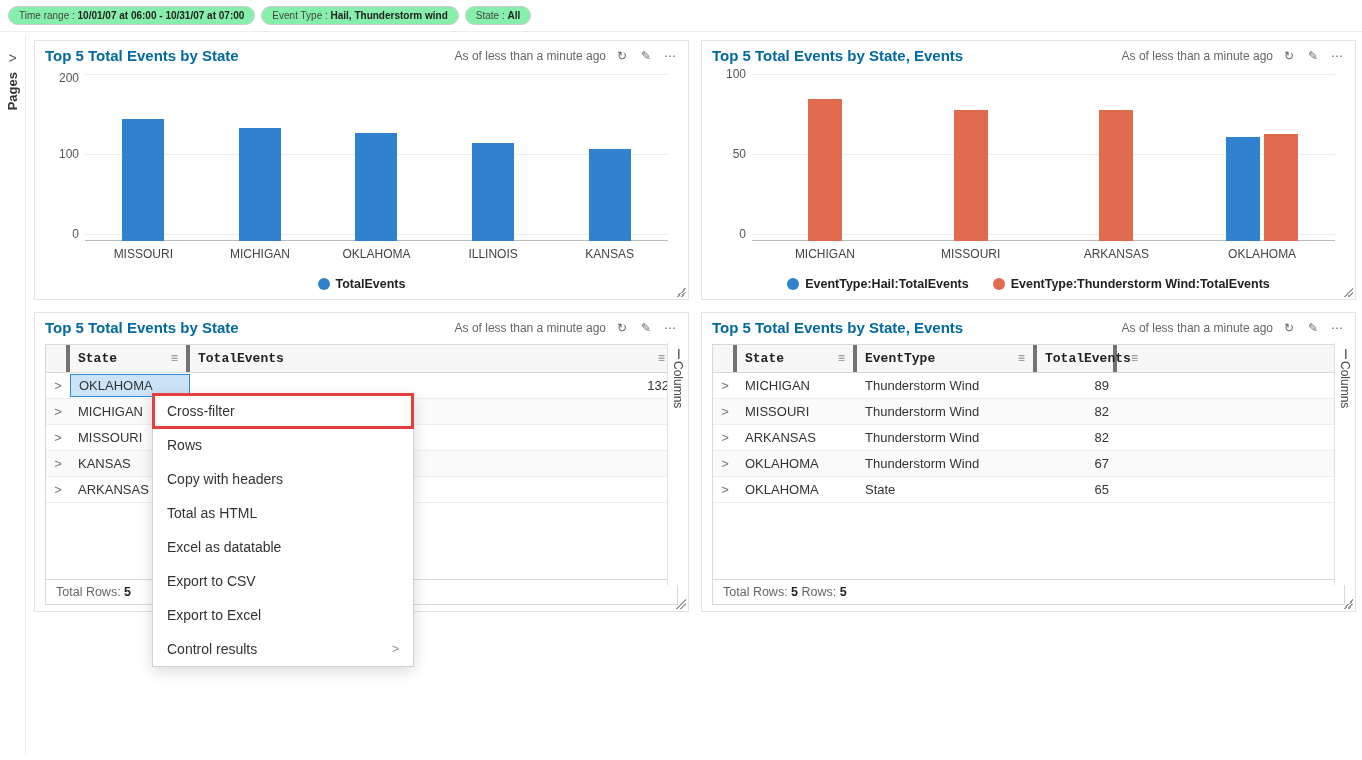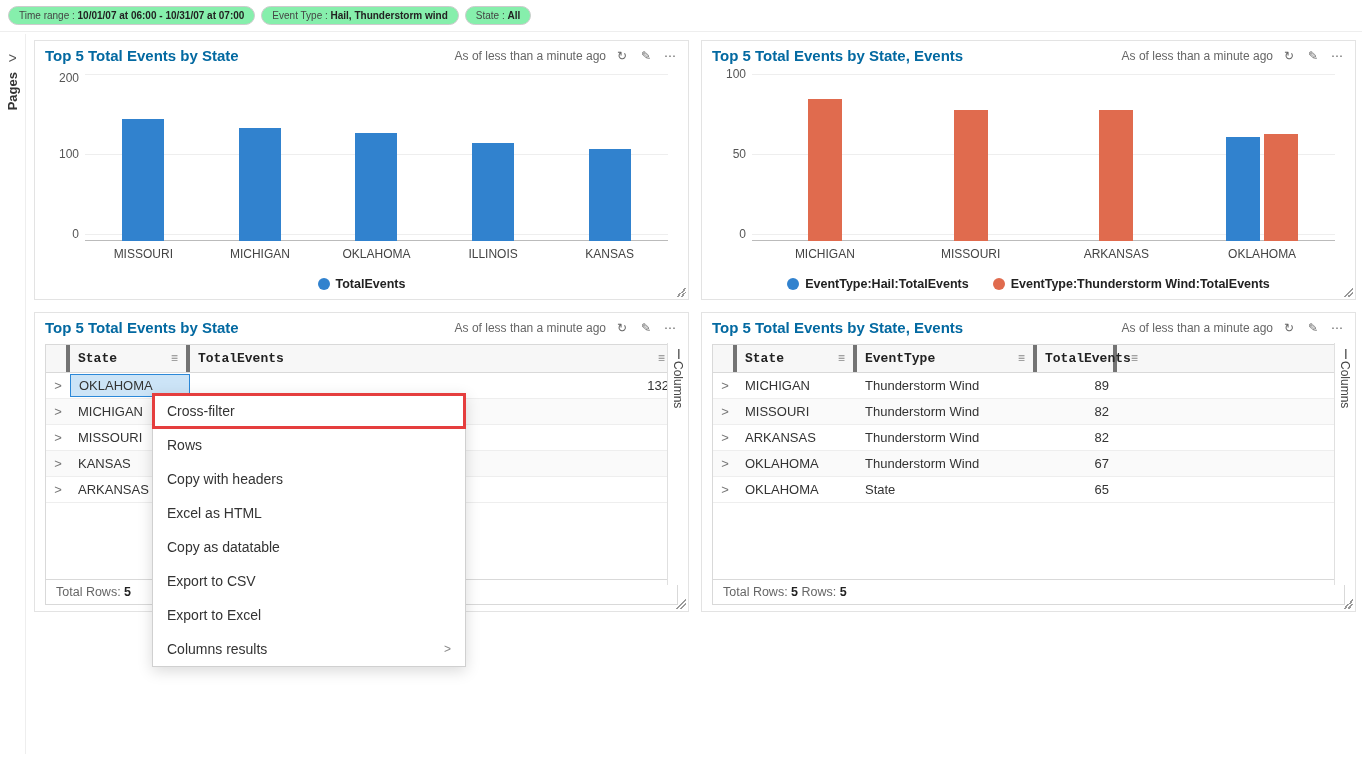--- a/index.html
+++ b/index.html
@@ -268,21 +268,21 @@
   }
   .selected-cell {
     background: #cce4f7 !important;
     border: 1px solid #2b88d8 !important;
   }
   
   .ctx-menu {
     position: absolute;
     left: 152px;
     top: 393px;
-    width: 314px;
+    width: 262px;
     background: #fff;
     border: 1px solid #d0d0d0;
     box-shadow: 0 4px 14px rgba(0,0,0,0.15);
     z-index: 100;
   }
   .ctx-item {
     padding: 9px 14px;
     font-size: 14px;
     color: #333;
     display: flex;
@@ -556,28 +556,28 @@
     <div class="ctx-item highlighted">
       <span>Cross-filter</span>
     </div>
     <div class="ctx-item">
       <span>Rows</span>
     </div>
     <div class="ctx-item">
       <span>Copy with headers</span>
     </div>
     <div class="ctx-item">
-      <span>Excel as HTML</span>
-    </div>
-    <div class="ctx-item">
-      <span>Copy as datatable</span>
+      <span>Total as HTML</span>
+    </div>
+    <div class="ctx-item">
+      <span>Excel as datatable</span>
     </div>
     <div class="ctx-item">
       <span>Export to CSV</span>
     </div>
     <div class="ctx-item">
       <span>Export to Excel</span>
     </div>
     <div class="ctx-item">
-      <span>Columns results</span>
+      <span>Control results</span>
       <span class="chev-icon">&gt;</span>
     </div>
   </div>
 
 </body></html>

